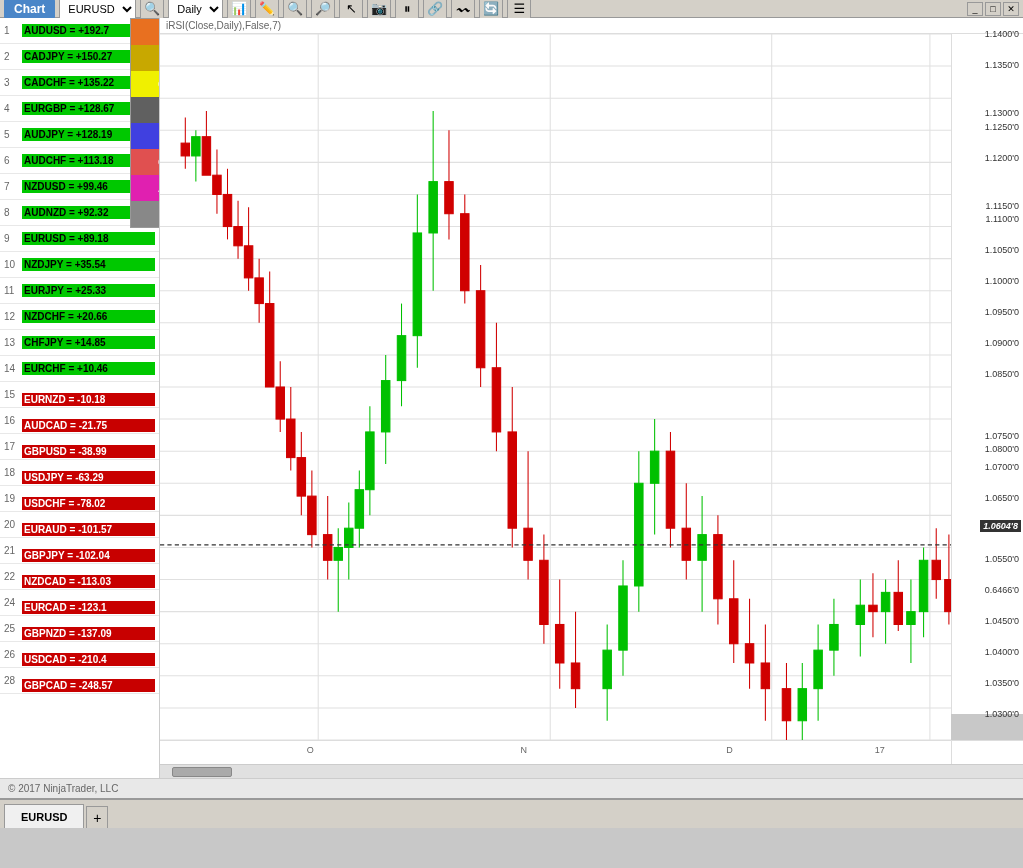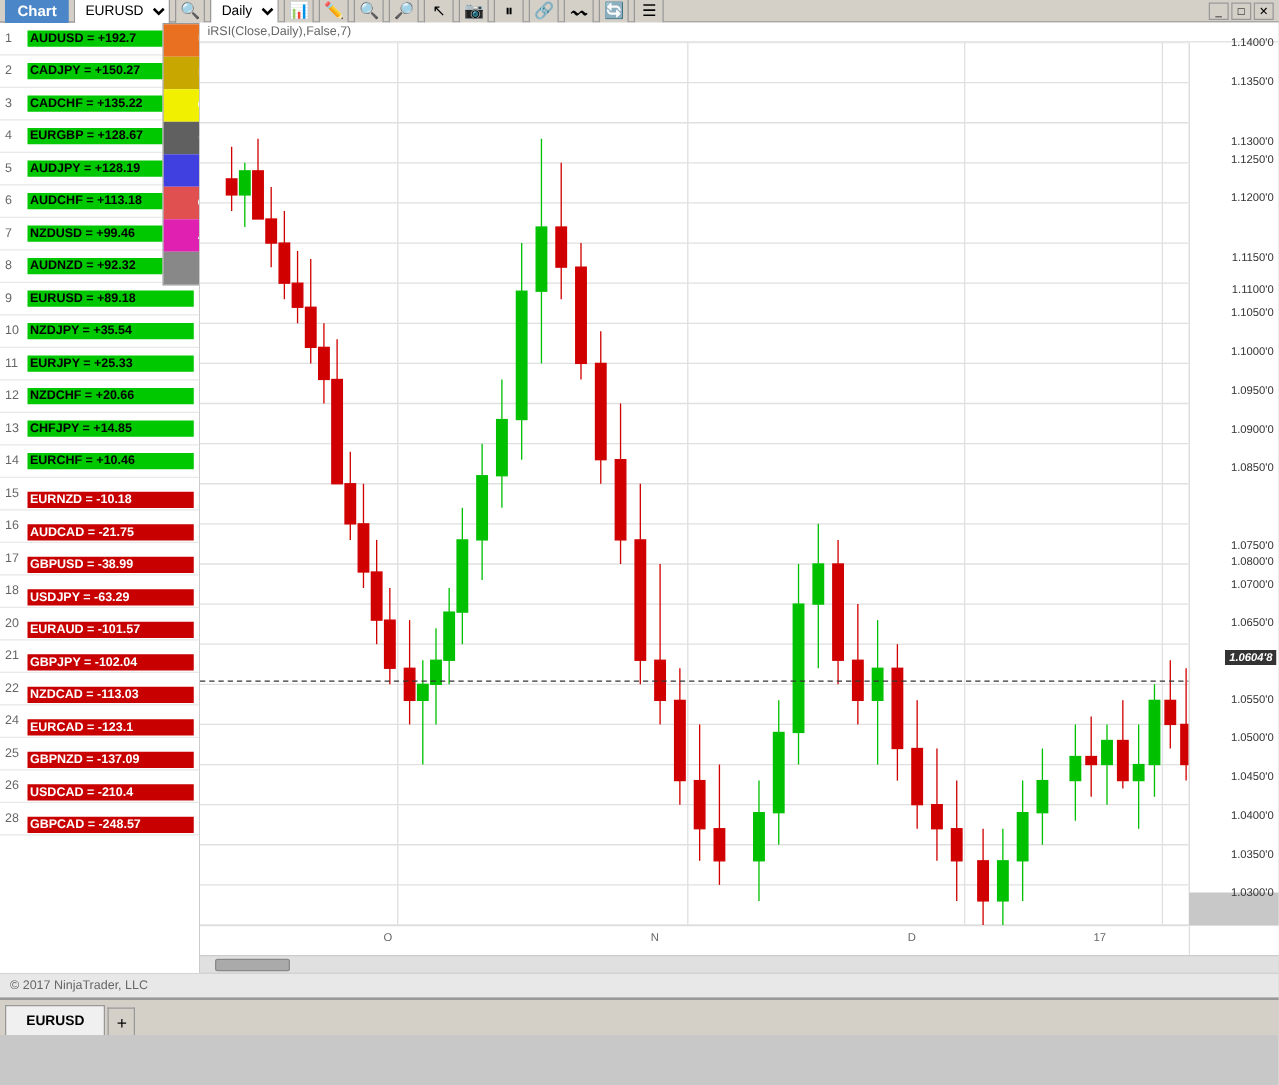--- a/index.html
+++ b/index.html
@@ -339,20 +339,24 @@
     <span class="row-num">16</span>
     <span class="pair-name">AUDCAD = -21.75</span>
   </div>
           <div class="strength-row negative">
     <span class="row-num">17</span>
     <span class="pair-name">GBPUSD = -38.99</span>
   </div>
           <div class="strength-row negative">
     <span class="row-num">18</span>
     <span class="pair-name">USDJPY = -63.29</span>
+  </div>
+          <div class="strength-row negative">
+    <span class="row-num">19</span>
+    <span class="pair-name">USDCHF = -78.02</span>
   </div>
           <div class="strength-row negative">
     <span class="row-num">20</span>
     <span class="pair-name">EURAUD = -101.57</span>
   </div>
           <div class="strength-row negative">
     <span class="row-num">21</span>
     <span class="pair-name">GBPJPY = -102.04</span>
   </div>
           <div class="strength-row negative">
@@ -533,33 +537,33 @@
             <line x1="748" x2="748" y1="482.1818181818178" y2="568.7272727272725" stroke="#d00000" stroke-width="1"></line>
             <rect x="744" y="525.4545454545458" width="8" height="30.90909090909031" fill="#d00000" stroke="#d00000"></rect>
             <line x1="0" x2="750" y1="492.07272727272715" y2="492.07272727272715" stroke="#333" stroke-width="1" stroke-dasharray="4,3"></line>
           </svg>
         <div class="price-scale" id="price-scale-div" style="position: relative; height: 680px;">
 
         <div class="price-tick" style="top: 100%;">1.0300'0</div>
             <div class="price-tick" style="top: 95.4545%;">1.0350'0</div>
             <div class="price-tick" style="top: 90.9091%;">1.0400'0</div>
             <div class="price-tick" style="top: 86.3636%;">1.0450'0</div>
-            <div class="price-tick" style="top: 81.8182%;">1.0500'0</div>
+            <div class="price-tick" style="top: 81.8182%;">0.6466'0</div>
             <div class="price-tick" style="top: 77.2727%;">1.0550'0</div>
             <div class="price-tick" style="top: 72.7273%;">1.0600'0</div>
             <div class="price-tick" style="top: 68.1818%;">1.0650'0</div>
             <div class="price-tick" style="top: 63.6364%;">1.0700'0</div>
             <div class="price-tick" style="top: 59.0909%;">1.0750'0</div>
             <div class="price-tick" style="top: 54.5455%; margin-top: 44px;">1.0800'0</div>
             <div class="price-tick" style="top: 50%;">1.0850'0</div>
             <div class="price-tick" style="top: 45.4545%;">1.0900'0</div>
             <div class="price-tick" style="top: 40.9091%;">1.0950'0</div>
             <div class="price-tick" style="top: 36.3636%;">1.1000'0</div>
             <div class="price-tick" style="top: 31.8182%;">1.1050'0</div>
-            <div class="price-tick" style="top: 27.2727%; margin-top: 12px;">1.1100'0</div>
+            <div class="price-tick" style="top: 27.2727%;">1.1100'0</div>
             <div class="price-tick" style="top: 22.7273%; margin-top: 17px;">1.1150'0</div>
             <div class="price-tick" style="top: 18.1818%;">1.1200'0</div>
             <div class="price-tick" style="top: 13.6364%;">1.1250'0</div>
             <div class="price-tick" style="top: 9.09091%; margin-top: 17px;">1.1300'0</div>
             <div class="price-tick" style="top: 4.54545%;">1.1350'0</div>
             <div class="price-tick" style="top: 0%;">1.1400'0</div>
             <div class="price-tick-current" style="top: 72.3636%; font-style: italic;">1.0604'8</div>
           </div>
       </div>
       <div class="time-axis">

